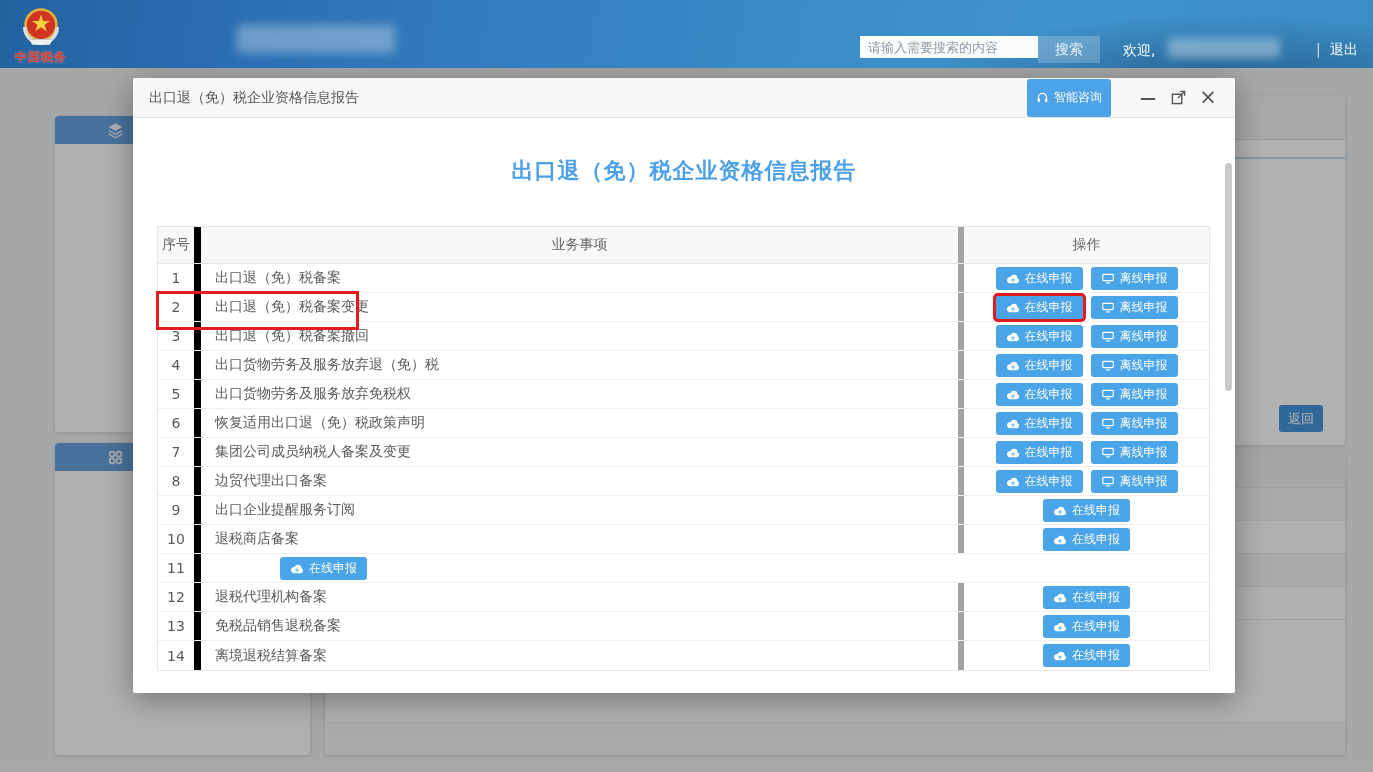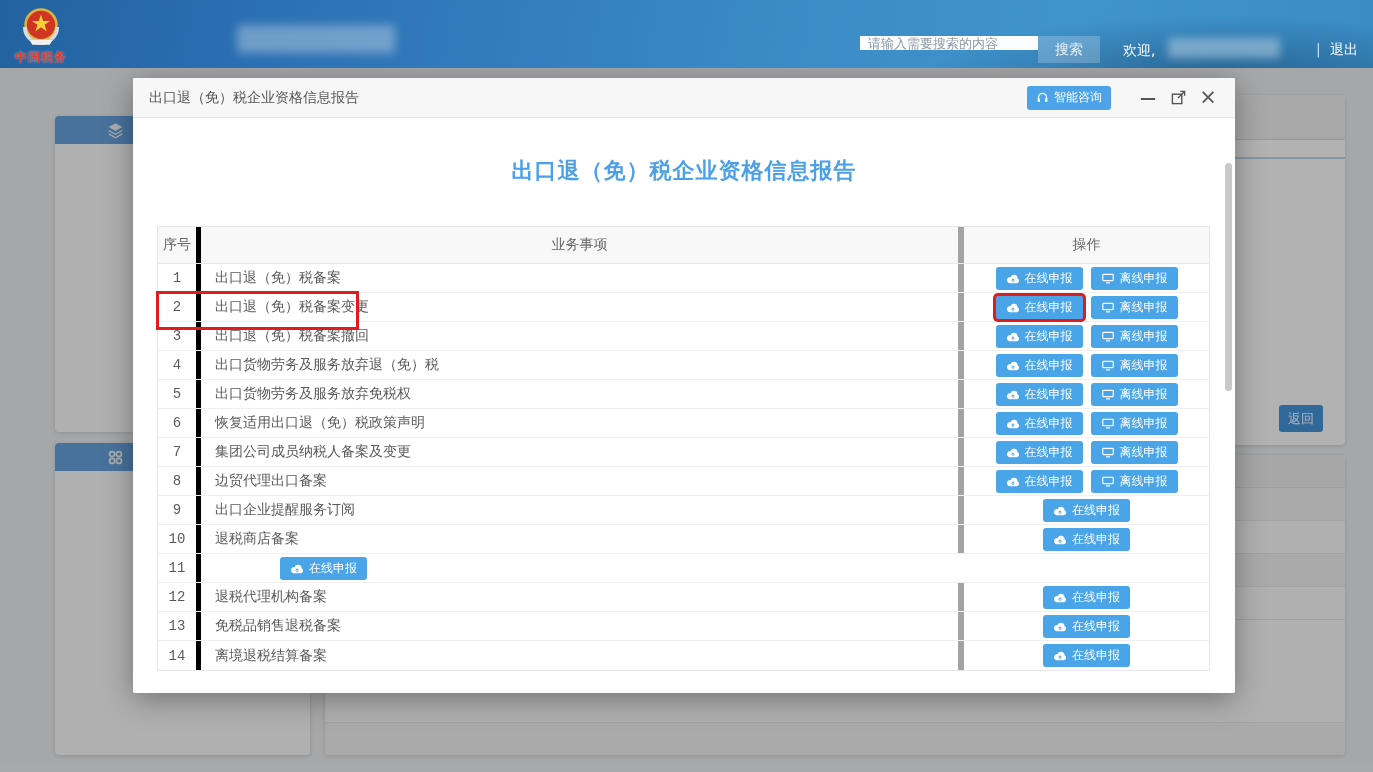--- a/index.html
+++ b/index.html
@@ -14,21 +14,21 @@
     background:radial-gradient(ellipse 420px 90px at 75% 115%, rgba(12,45,80,.45), rgba(12,45,80,0) 70%); }
   .logo-emblem { position:absolute; left:18px; top:5px; width:46px; height:46px; z-index:2; }
   .logo-caption { position:absolute; left:6px; top:49px; width:70px; text-align:center;
     font-size:12px; font-weight:bold; color:#e03a2a; letter-spacing:1px; z-index:2;
     text-shadow:0 0 2px rgba(255,255,255,.5); }
   .redacted-dept { position:absolute; left:237px; top:25px; width:158px; height:28px; border-radius:3px;
     background:rgba(196,212,228,.45); filter:blur(5px); z-index:2; }
   .brand-title { position:absolute; left:402px; top:24px; font-size:27px; font-weight:bold;
     color:#d9e0e8; letter-spacing:1px; z-index:2; }
   .search-wrap { position:absolute; left:860px; top:36px; height:27px; z-index:2; display:flex; }
-  .search-input { width:178px; height:14px; border:none; outline:none; background:#fbfcfd;
+  .search-input { width:178px; height:22px; border:none; outline:none; background:#fbfcfd;
     font-size:13px; color:#555; padding:0 8px; font-family:inherit; }
   .search-input::placeholder { color:#8d9aa8; }
   .search-button { width:62px; height:27px; border:none; background:rgba(255,255,255,.22);
     color:#eaf1f8; font-size:14px; cursor:pointer; font-family:Liberation Mono, monospace; }
   .welcome-label { position:absolute; left:1123px; top:42px; font-size:14px; color:#fff; z-index:2; }
   .redacted-name { position:absolute; left:1168px; top:38px; width:112px; height:20px;
     background:rgba(255,255,255,.35); filter:blur(4px); border-radius:2px; z-index:2; }
   .header-sep { position:absolute; left:1316px; top:41px; font-size:14px; color:rgba(255,255,255,.75); z-index:2; }
   .logout-link { position:absolute; left:1330px; top:41px; font-size:14px; color:#fff; z-index:2; cursor:pointer; }
 
@@ -59,43 +59,43 @@
   
   .dim-overlay { position:absolute; top:68px; left:0; width:1373px; height:704px;
     background:rgba(0,0,0,.30); z-index:5; }
 
   
   .modal { position:absolute; left:133px; top:78px; width:1102px; height:615px; background:#fff;
     z-index:10; border-radius:2px; box-shadow:0 6px 30px rgba(0,0,0,.35); }
   .modal-titlebar { height:40px; background:#f7f7f7; border-bottom:1px solid #e5e5e5;
     display:flex; align-items:center; padding:0 16px; border-radius:2px 2px 0 0; }
   .modal-title { flex:1; font-size:14px; color:#555; }
-  .consult-button { height:24px; background:#4da3e8; color:#fff; border:none; border-radius:3px;
+  .consult-button { height:38px; background:#4da3e8; color:#fff; border:none; border-radius:3px;
     font-size:12px; padding:0 9px; display:inline-flex; align-items:center; gap:5px;
     margin-right:18px; cursor:pointer; font-family:inherit;justify-content:space-between; }
   .win-btn { display:inline-flex; align-items:center; justify-content:center; width:22px; height:22px;
     margin-left:8px; cursor:pointer; color:#555; }
   .minimize-glyph { font-size:16px; line-height:1; color:#555; font-weight:bold; }
   .close-glyph { font-size:21px; line-height:1; color:#555; }
   .modal-body { position:relative; height:574px; }
   .modal-heading { position:absolute; top:38px; left:0; width:100%; text-align:center;
     font-size:22px; font-weight:bold; color:#4ca0e8; letter-spacing:1px; }
   .scroll-thumb { position:absolute; right:3px; top:45px; width:7px; height:228px;
     background:#c9c9c9; border-radius:4px; }
 
   
   .biz-table { position:absolute; top:108px; left:24px; width:1053px;
     border:1px solid #e7e7e7; font-size:14px; color:#5a5a5a; }
   .thead { display:flex; height:37px; background:#f8f8f8; border-bottom:1px solid #e7e7e7;
     color:#666; align-items:center; }
   .trow { position:relative; display:flex; height:29px; border-bottom:1px solid #efefef;
     align-items:center; background:#fff; }
   .trow:last-child { border-bottom:none; }
-  .c-no { width:43px; border-right:5px solid #000000; align-self:stretch;
-    display:flex; align-items:center; justify-content:center;font-family:Liberation Mono, monospace; }
+  .c-no { width:43px; border-right:7px solid #000000; align-self:stretch;
+    display:flex; align-items:center; justify-content:center; }
   .c-item { flex:1; padding-left:14px; border-right:6px solid #a3a3a3; align-self:stretch;
     display:flex; align-items:center; white-space:nowrap; overflow:hidden; }
   .thead .c-item { justify-content:center; padding-left:0; }
   .c-op { width:245px; align-self:stretch; display:flex; align-items:center; justify-content:center; gap:8px; }
   .tbtn { height:23px; border:none; border-radius:3px; background:#4aa5e8; color:#fff; font-size:12px;
     padding:0 10px; display:inline-flex; align-items:center; gap:5px; cursor:pointer; font-family:inherit; }
   .tbtn .ic { display:inline-flex; }
 
   
   .trow.highlighted::before { content:""; position:absolute; left:-2px; top:-2px; width:197px; height:33px;

